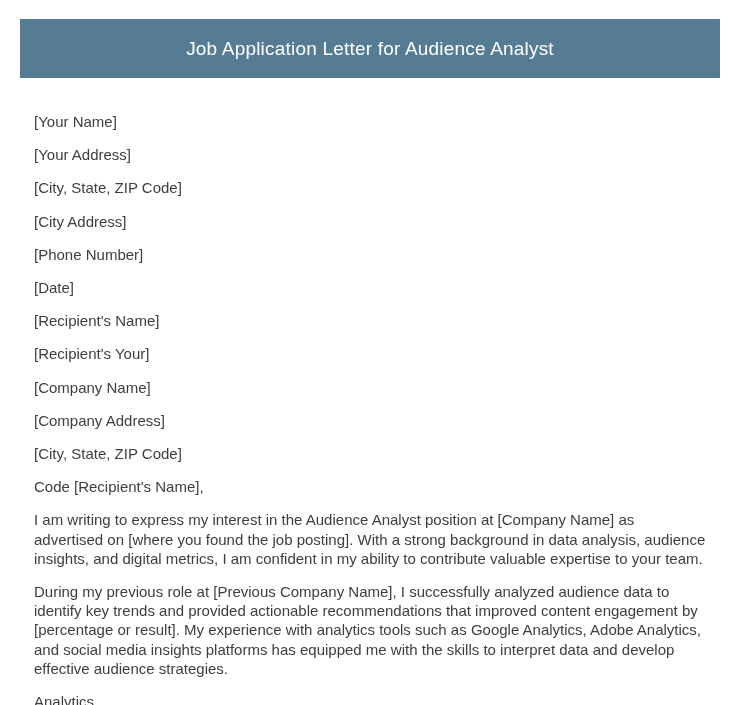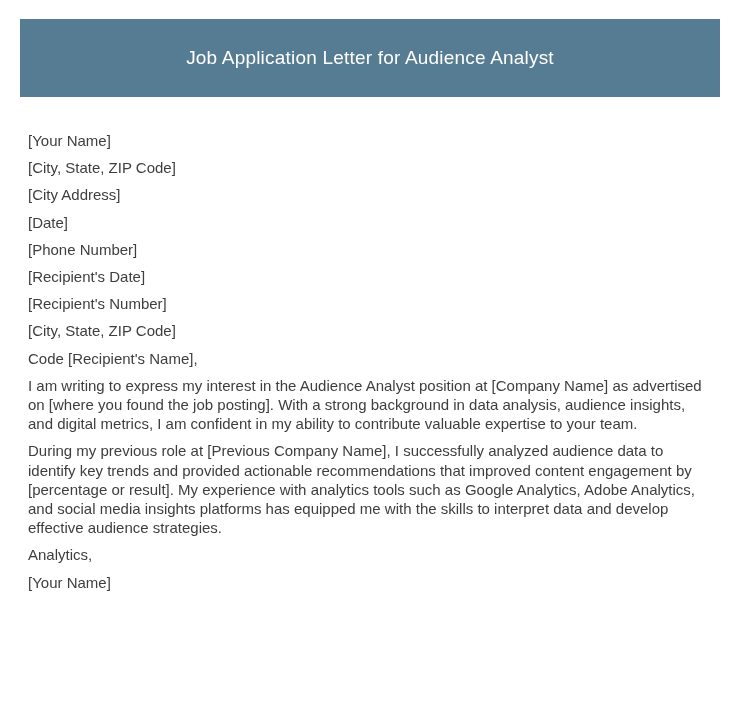--- a/index.html
+++ b/index.html
@@ -10,61 +10,64 @@
   }
   .page {
     position: relative;
     width: 740px;
     height: 705px;
     background: var(--page-bg, #ffffff);
     overflow: hidden;
   }
   .banner {
     margin: 19px 20px 0 20px;
-    height: 78px;
+    height: 59px;
     background: var(--accent, #567c94);
     display: flex;
     align-items: center;
     justify-content: center;
   }
   .banner-title {
     color: var(--banner-text, #ffffff);
     font-size: 19px;
     font-weight: 500;
     letter-spacing: 0.2px;
   }
   .letter {
     margin: 34px 20px 0 20px;
     width: 700px;
     color: var(--body-text, #3e3e3e);
     font-size: 15px;
     line-height: 19.2px;
   }
   .letter p, .letter div {
-    margin: 8px;
+    margin: 14px;
     padding: 0;
   }
 </style>
 </head>
 <body>
 
 <div class="page">
 
   <div class="banner">
     <div class="banner-title">Job Application Letter for Audience Analyst</div>
   </div>
 
   <div class="letter">
     <div>[Your Name]</div>
+    <div>[Your Address]</div>
     <div>[City, State, ZIP Code]</div>
     <div>[City Address]</div>
+    <div>[Phone Number]</div>
     <div>[Date]</div>
-    <div>[Phone Number]</div>
-    <div>[Recipient's Date]</div>
-    <div>[Recipient's Number]</div>
+    <div>[Recipient's Name]</div>
+    <div>[Recipient's Your]</div>
+    <div>[Company Name]</div>
+    <div>[Company Address]</div>
     <div>[City, State, ZIP Code]</div>
 
     <div>Code [Recipient's Name],</div>
 
     <p>I am writing to express my interest in the Audience Analyst position at [Company Name] as advertised on [where you found the job posting]. With a strong background in data analysis, audience insights, and digital metrics, I am confident in my ability to contribute valuable expertise to your team.</p>
     <p>During my previous role at [Previous Company Name], I successfully analyzed audience data to identify key trends and provided actionable recommendations that improved content engagement by [percentage or result]. My experience with analytics tools such as Google Analytics, Adobe Analytics, and social media insights platforms has equipped me with the skills to interpret data and develop effective audience strategies.</p>
 
     <div>Analytics,</div>
     <div>[Your Name]</div>
   </div>

